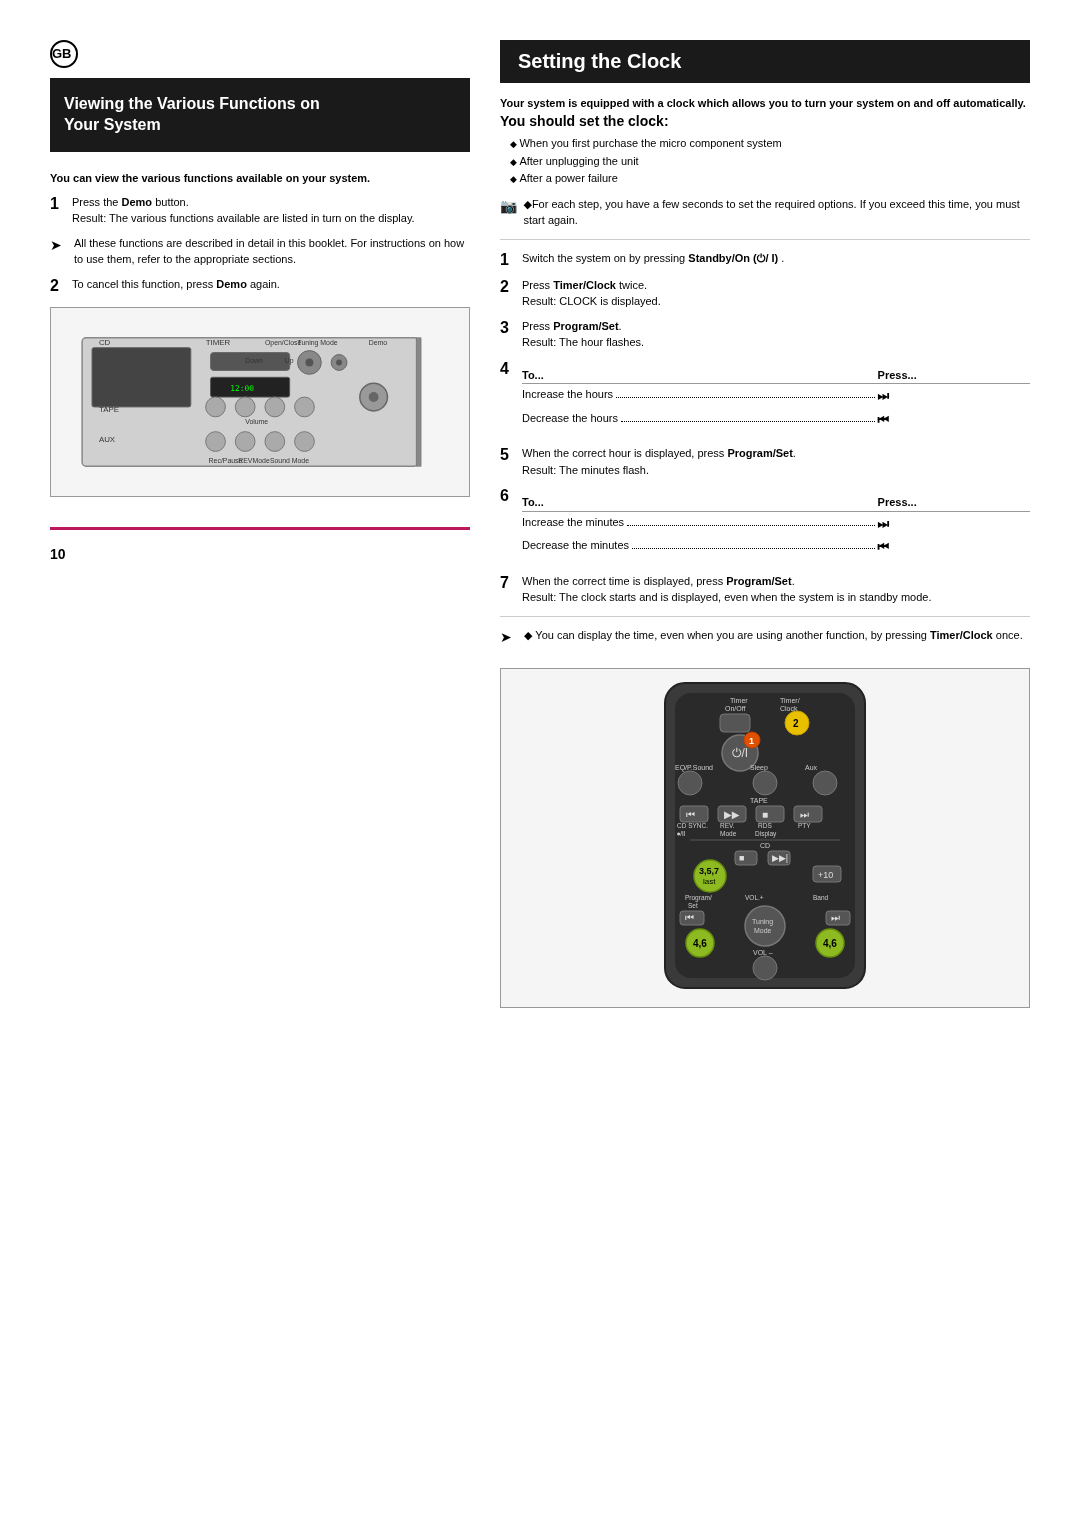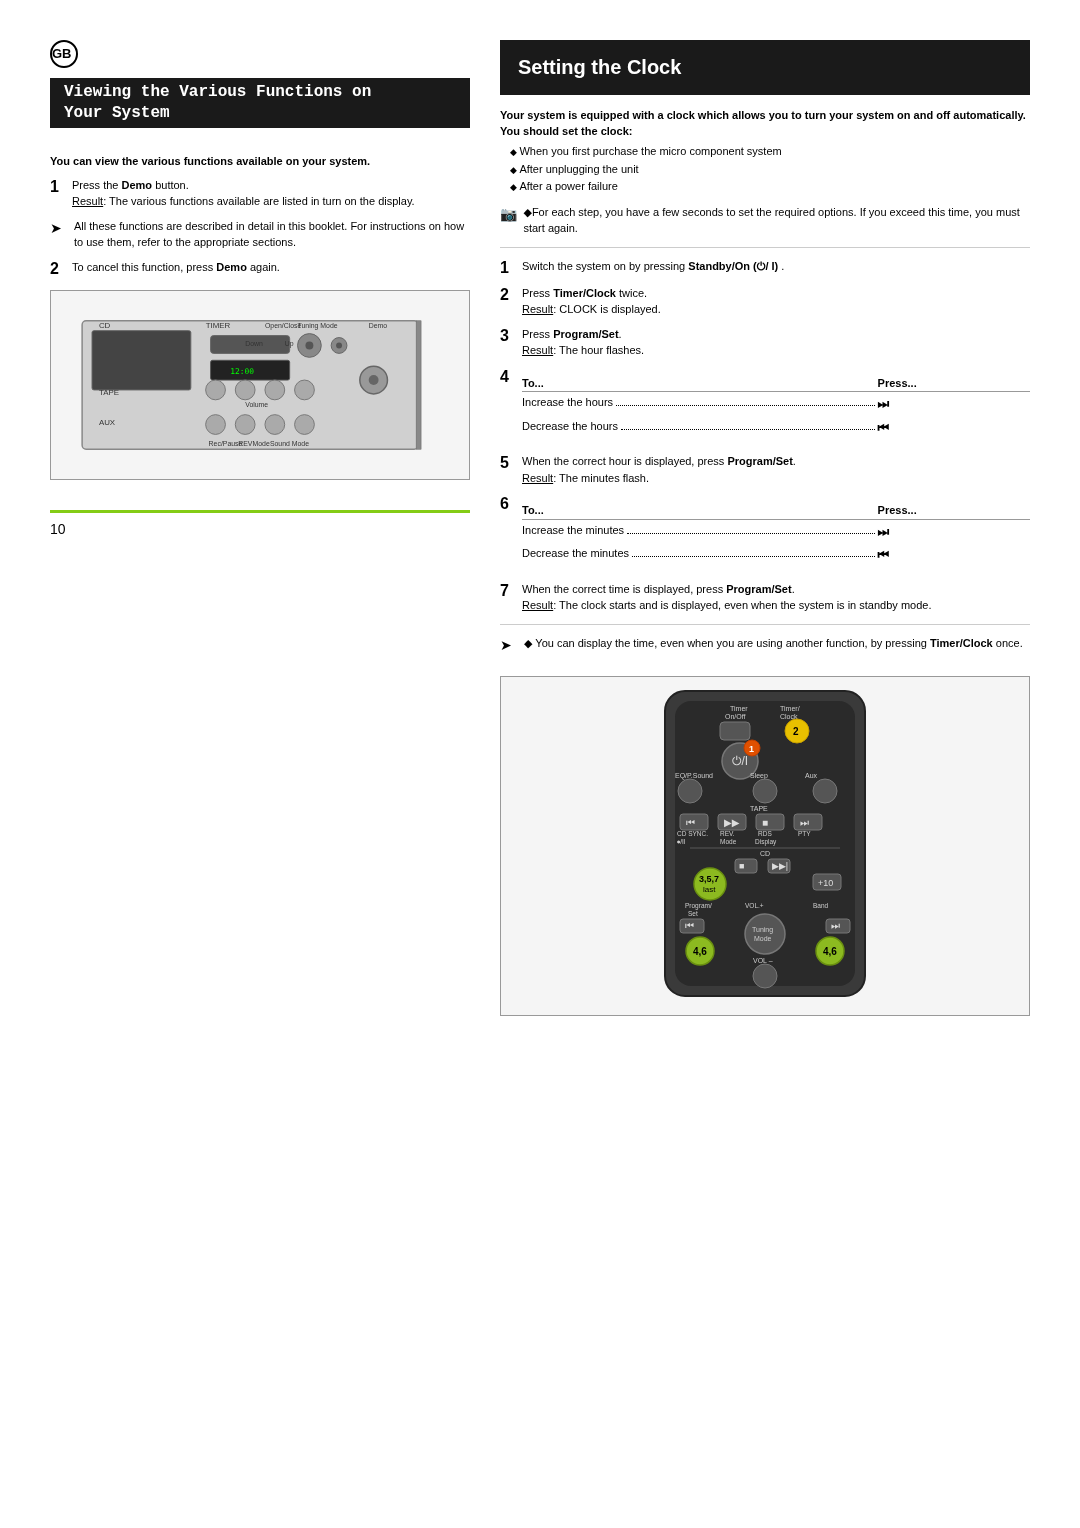--- a/index.html
+++ b/index.html
@@ -20,33 +20,32 @@
     .left-col {
       width: 420px;
       flex-shrink: 0;
     }
     .right-col {
       flex: 1;
     }
     .section-header-dark {
       background: #1a1a1a;
       color: #fff;
-      padding: 4px 14px;
-      margin-bottom: 27px;
-      font-family: Liberation Mono, monospace;
+      padding: 16px 14px;
+      margin-bottom: 20px;
     }
     .section-header-dark h2 {
       font-size: 16px;
       font-weight: bold;
       line-height: 1.3;
     }
     .section-header-right {
       background: #1a1a1a;
       color: #fff;
-      padding: 16px 18px;
+      padding: 10px 18px;
       margin-bottom: 14px;
     }
     .section-header-right h2 {
       font-size: 20px;
       font-weight: bold;
     }
     .gb-badge {
       display: inline-block;
       border: 2px solid #000;
       border-radius: 50%;
@@ -77,21 +76,20 @@
     .step-content {
       flex: 1;
       font-size: 11px;
       line-height: 1.5;
     }
     .result-line {
       font-size: 11px;
       line-height: 1.5;
     }
     .result-label {
-      text-decoration: underline;
     }
     .note-block {
       display: flex;
       gap: 6px;
       margin-bottom: 8px;
       font-size: 11px;
       line-height: 1.5;
     }
     .arrow-icon {
       font-size: 14px;
@@ -157,24 +155,24 @@
       display: flex;
       align-items: baseline;
       width: 100%;
     }
     .skip-icon {
       font-size: 13px;
     }
     .bold { font-weight: bold; }
     .page-num-bar {
       margin-top: 30px;
-      border-top: 3px solid #84cc16;
-      padding-top: 8px;
+      border-top: 3px solid #be185d;
+      padding-top: 16px;
       font-size: 14px;
-      font-weight: normal;
+      font-weight: bold;
     }
 
     
     .device-illustration {
       width: 100%;
       height: 100%;
     }
     .bullet-list {
       list-style: none;
       padding: 0;
@@ -294,21 +292,21 @@
 
   <div class="right-col">
 
     <div class="section-header-right">
       <h2>Setting the Clock</h2>
     </div>
 
     <p class="bold" style="font-size:11px; margin-bottom:4px;">
       <span>Your system is equipped with a clock which allows you to turn your system on and off automatically.</span>
     </p>
-    <p class="bold" style="font-size:11px; margin-bottom:6px;">You should set the clock:</p>
+    <p class="bold" style="font-size:14px; margin-bottom:6px;">You should set the clock:</p>
 
     <ul class="bullet-list">
       <li>When you first purchase the micro component system</li>
       <li>After unplugging the unit</li>
       <li>After a power failure</li>
     </ul>
 
     <div class="note-block" style="margin-top:8px; margin-bottom:8px;">
       <span class="camera-icon">📷</span>
       <span>◆For each step, you have a few seconds to set the required options. If you exceed this time, you must start again.</span>

